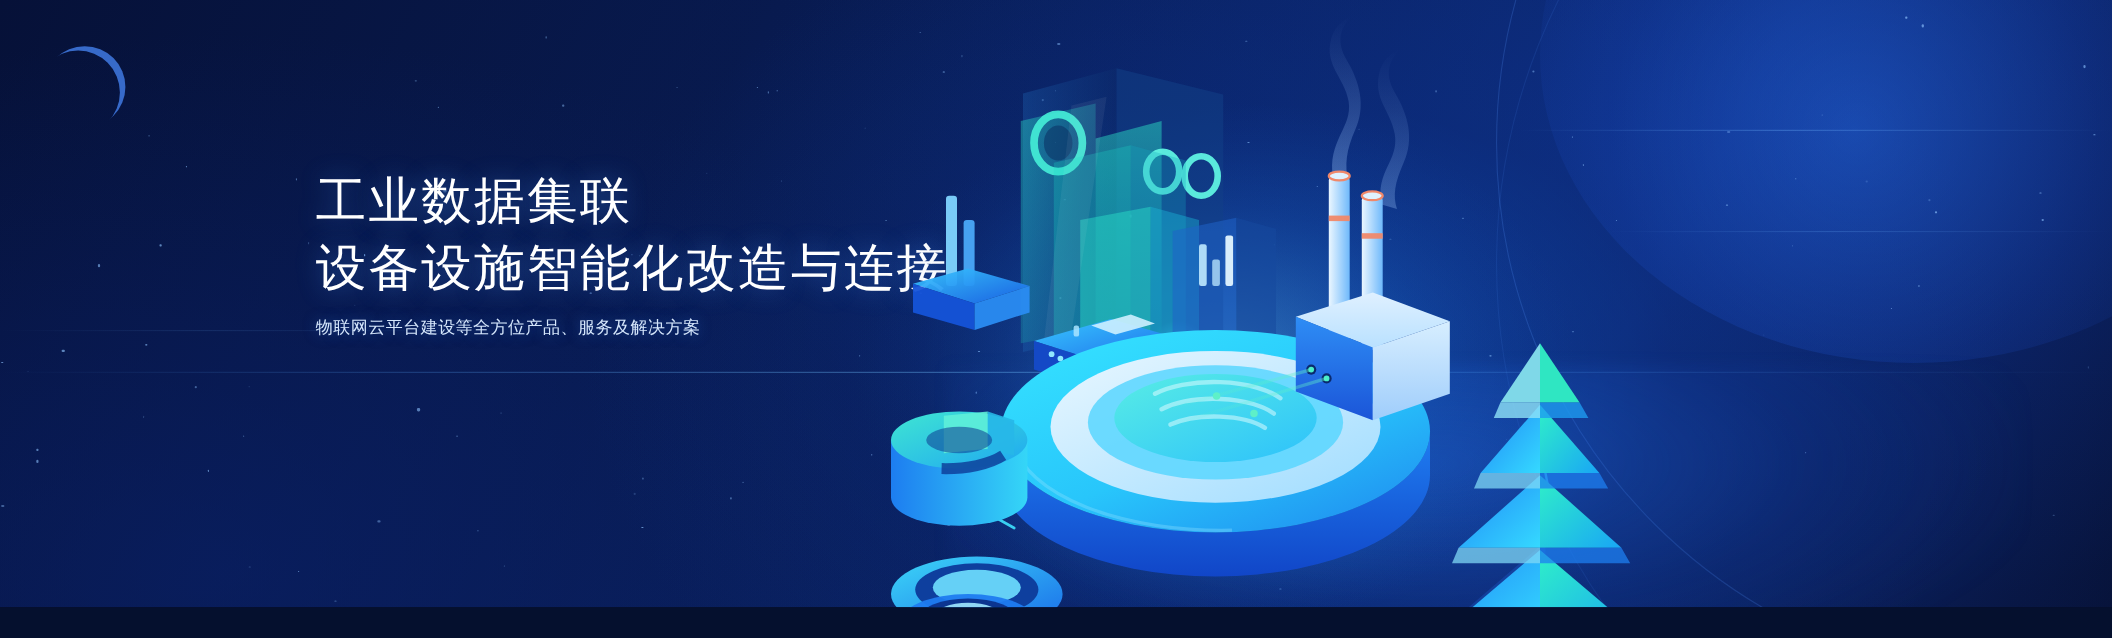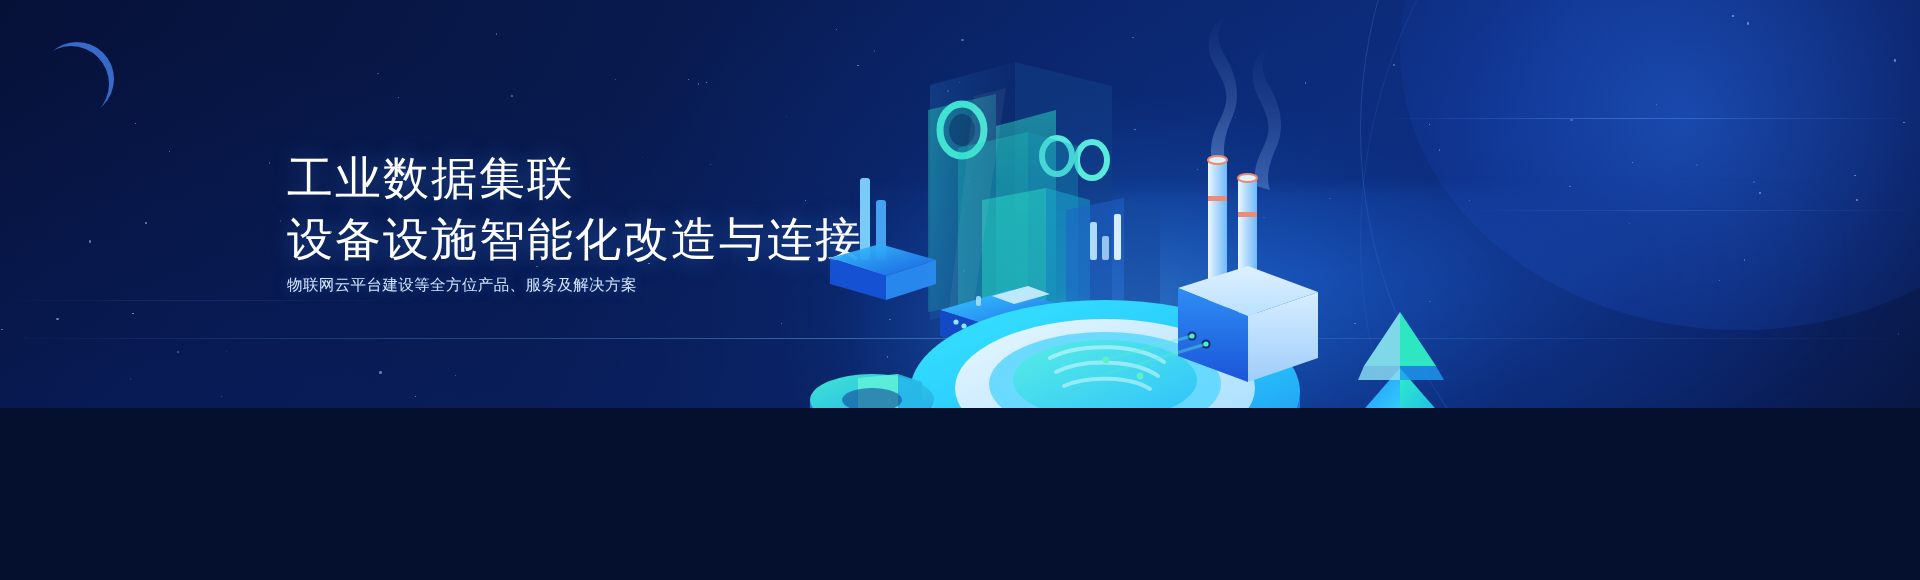--- a/index.html
+++ b/index.html
@@ -1,22 +1,22 @@
 <!DOCTYPE html>
 <html><head>
 <meta charset="utf-8">
 <style>
   * { margin:0; padding:0; box-sizing:border-box; }
   html,body { background:#05102e; }
   .banner{
     position:relative;
     width:1920px;
-    height:408px;
+    height:552px;
     overflow:hidden;
-    font-family:Liberation Mono, monospace;
+    font-family:Liberation Sans, sans-serif;
     background:
       radial-gradient(900px 620px at 1180px 330px, rgba(18,86,190,0.55) 0%, rgba(12,48,130,0.30) 38%, rgba(7,20,68,0.0) 72%),
       radial-gradient(1400px 760px at 1500px 120px, rgba(14,52,150,0.45) 0%, rgba(8,24,80,0.1) 60%, rgba(5,16,56,0) 80%),
       radial-gradient(1100px 700px at 200px 520px, rgba(10,34,110,0.55) 0%, rgba(5,14,52,0) 70%),
       linear-gradient(118deg,#061138 0%,#081a4e 32%,#0a2263 58%,#0d2a74 74%,#0a1d55 90%,#071339 100%);
   }
 
   
   .stars{position:absolute;inset:0;pointer-events:none;}
   .star{position:absolute;border-radius:50%;background:#8fc4ff;}
@@ -210,21 +210,21 @@
   <div class="ray" style="left:1460px;top:210px;width:460px;opacity:.6;"></div>
   <div class="ray" style="left:0px;top:300px;width:420px;opacity:.35;"></div>
   <div class="hline" style="top:338px;"></div>
   <div class="hline-glow" style="top:315px;"></div>
   <div class="diamond"></div>
   <div class="ground-haze"></div>
 
   <div class="copy">
     <div class="headline">工业数据集联</div>
     <div class="headline">设备设施智能化改造与连接</div>
-    <div class="subline" style="margin-top:0">物联网云平台建设等全方位产品、服务及解决方案</div>
+    <div class="subline" style="margin-top:12px">物联网云平台建设等全方位产品、服务及解决方案</div>
   </div>
 
   <div class="art">
     <svg viewBox="0 0 1160 580" xmlns="http://www.w3.org/2000/svg">
       <defs>
         <linearGradient id="gTowerTeal" x1="0" y1="0" x2="0" y2="1">
           <stop offset="0%" stop-color="#2ce8c8" stop-opacity=".85"></stop>
           <stop offset="100%" stop-color="#136f9e" stop-opacity=".55"></stop>
         </linearGradient>
         <linearGradient id="gTowerTeal2" x1="0" y1="0" x2="1" y2="1">

